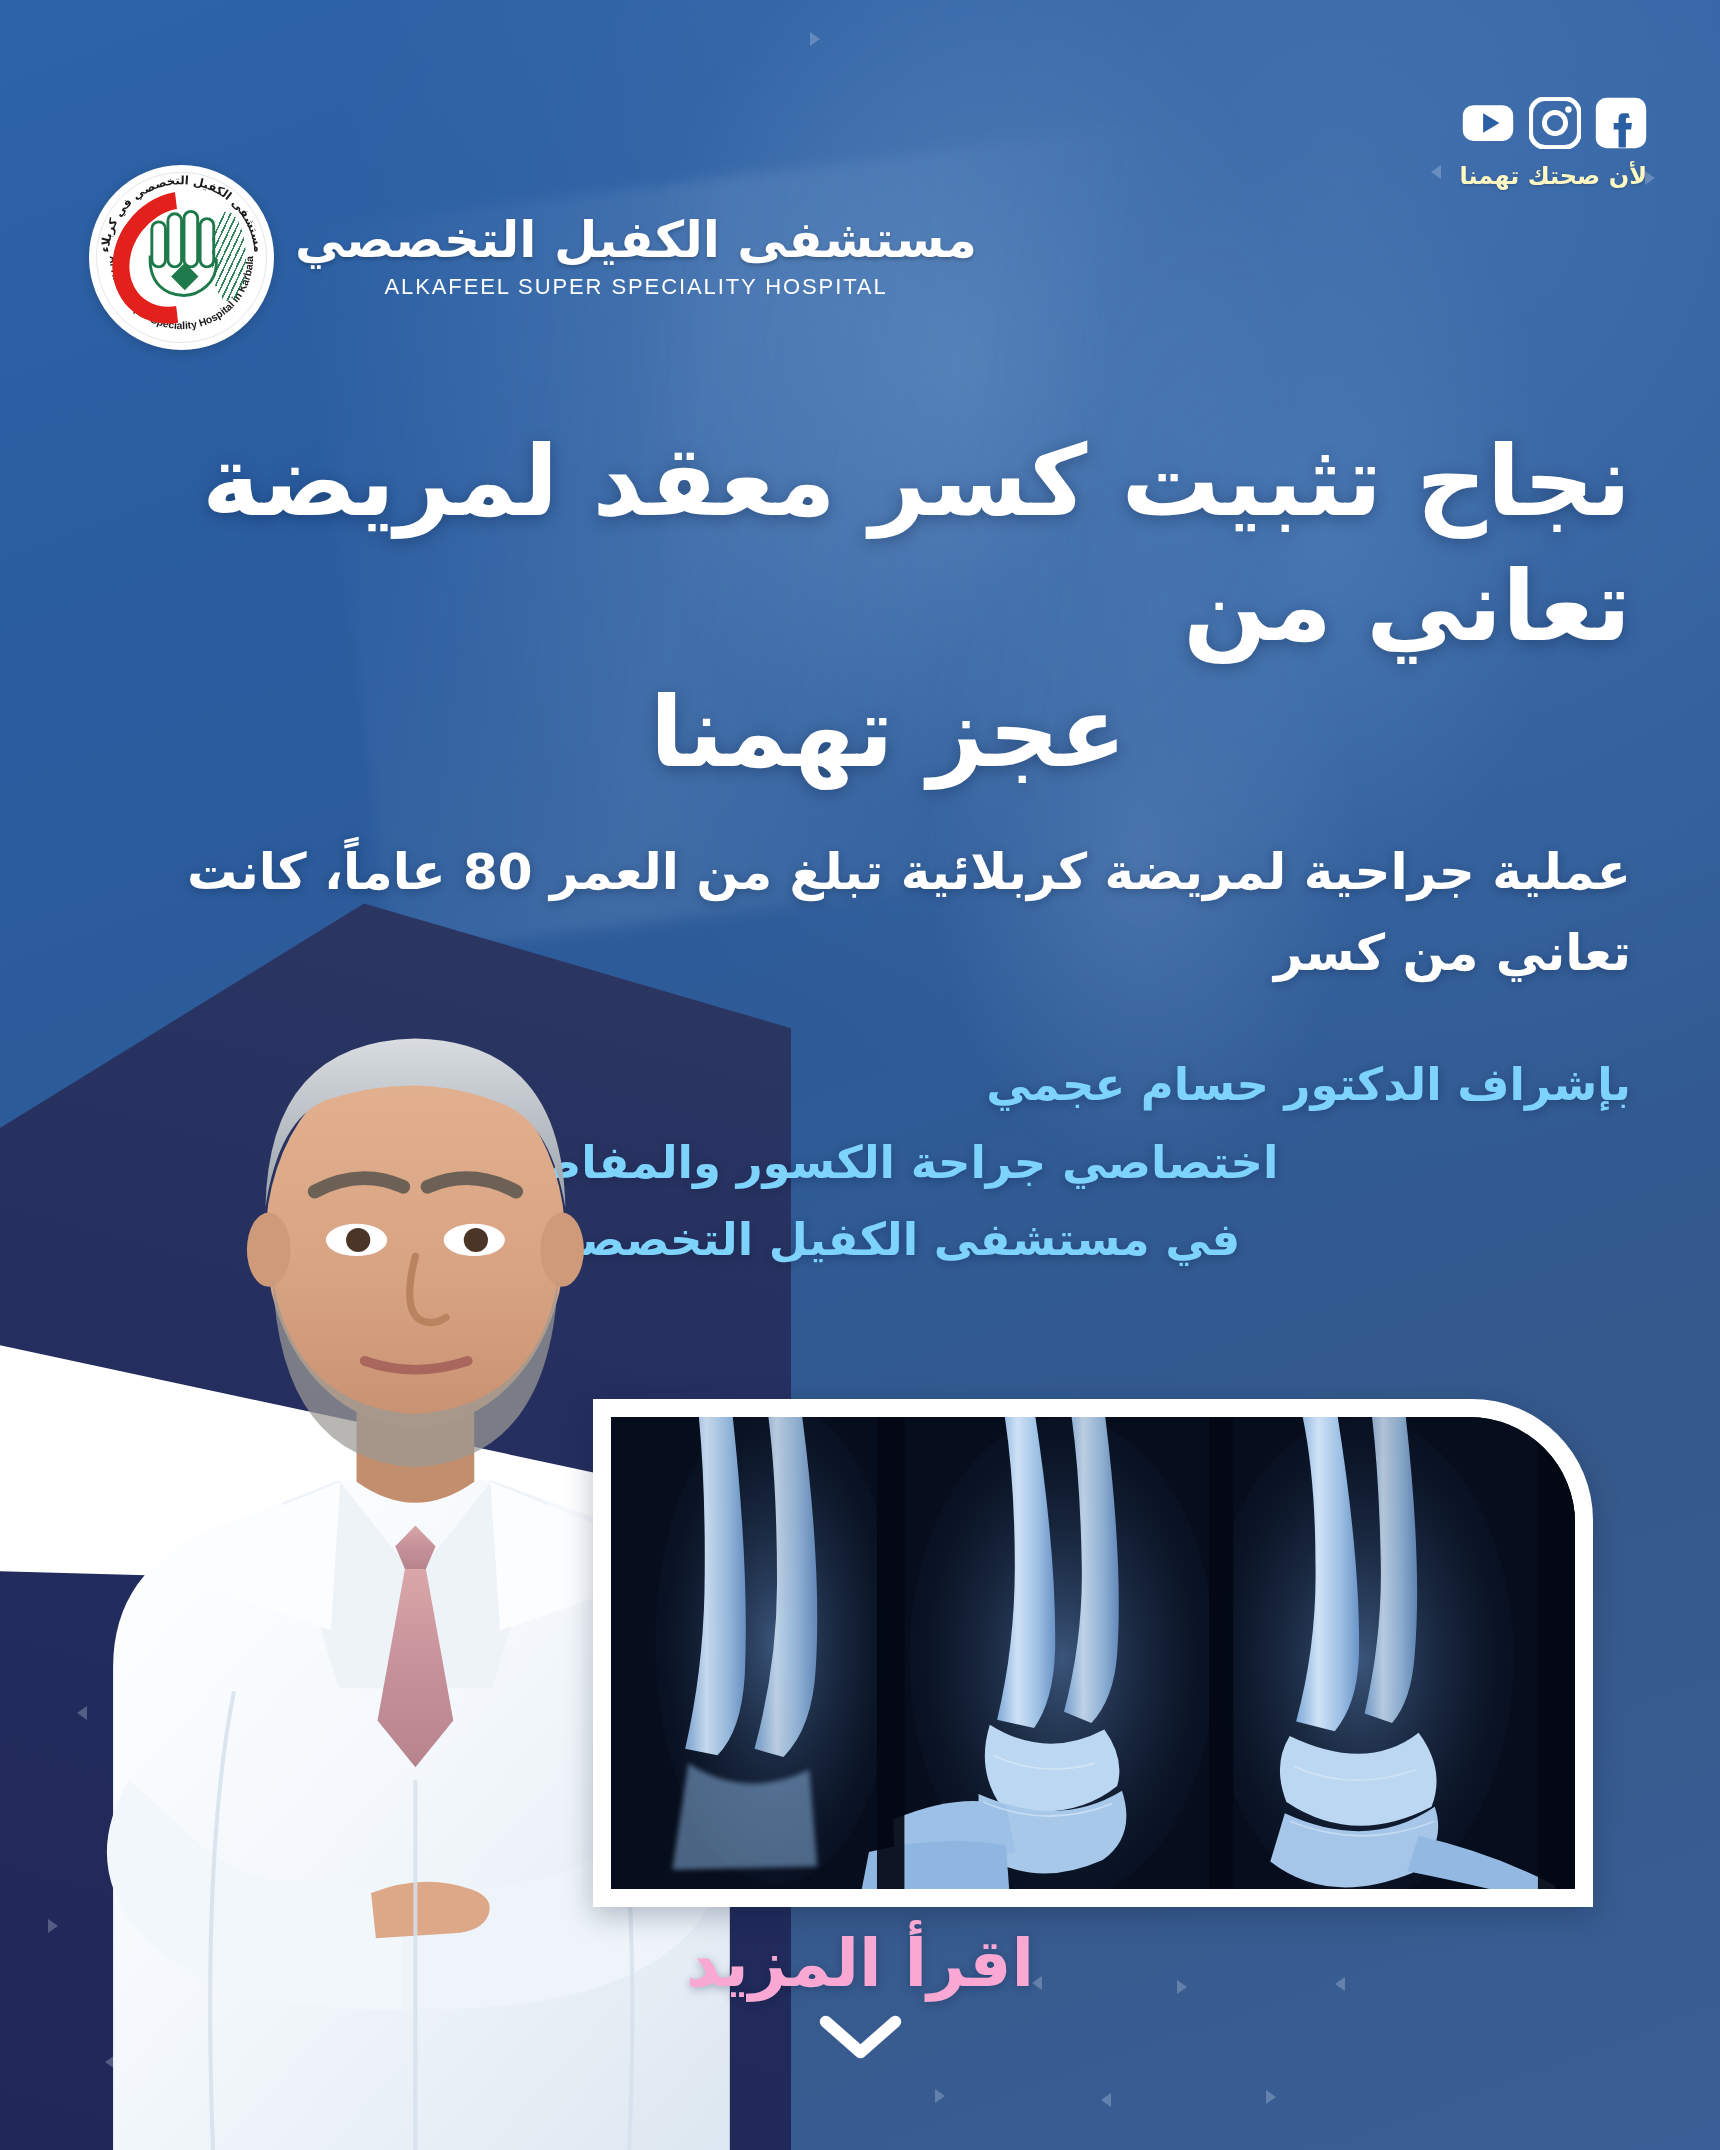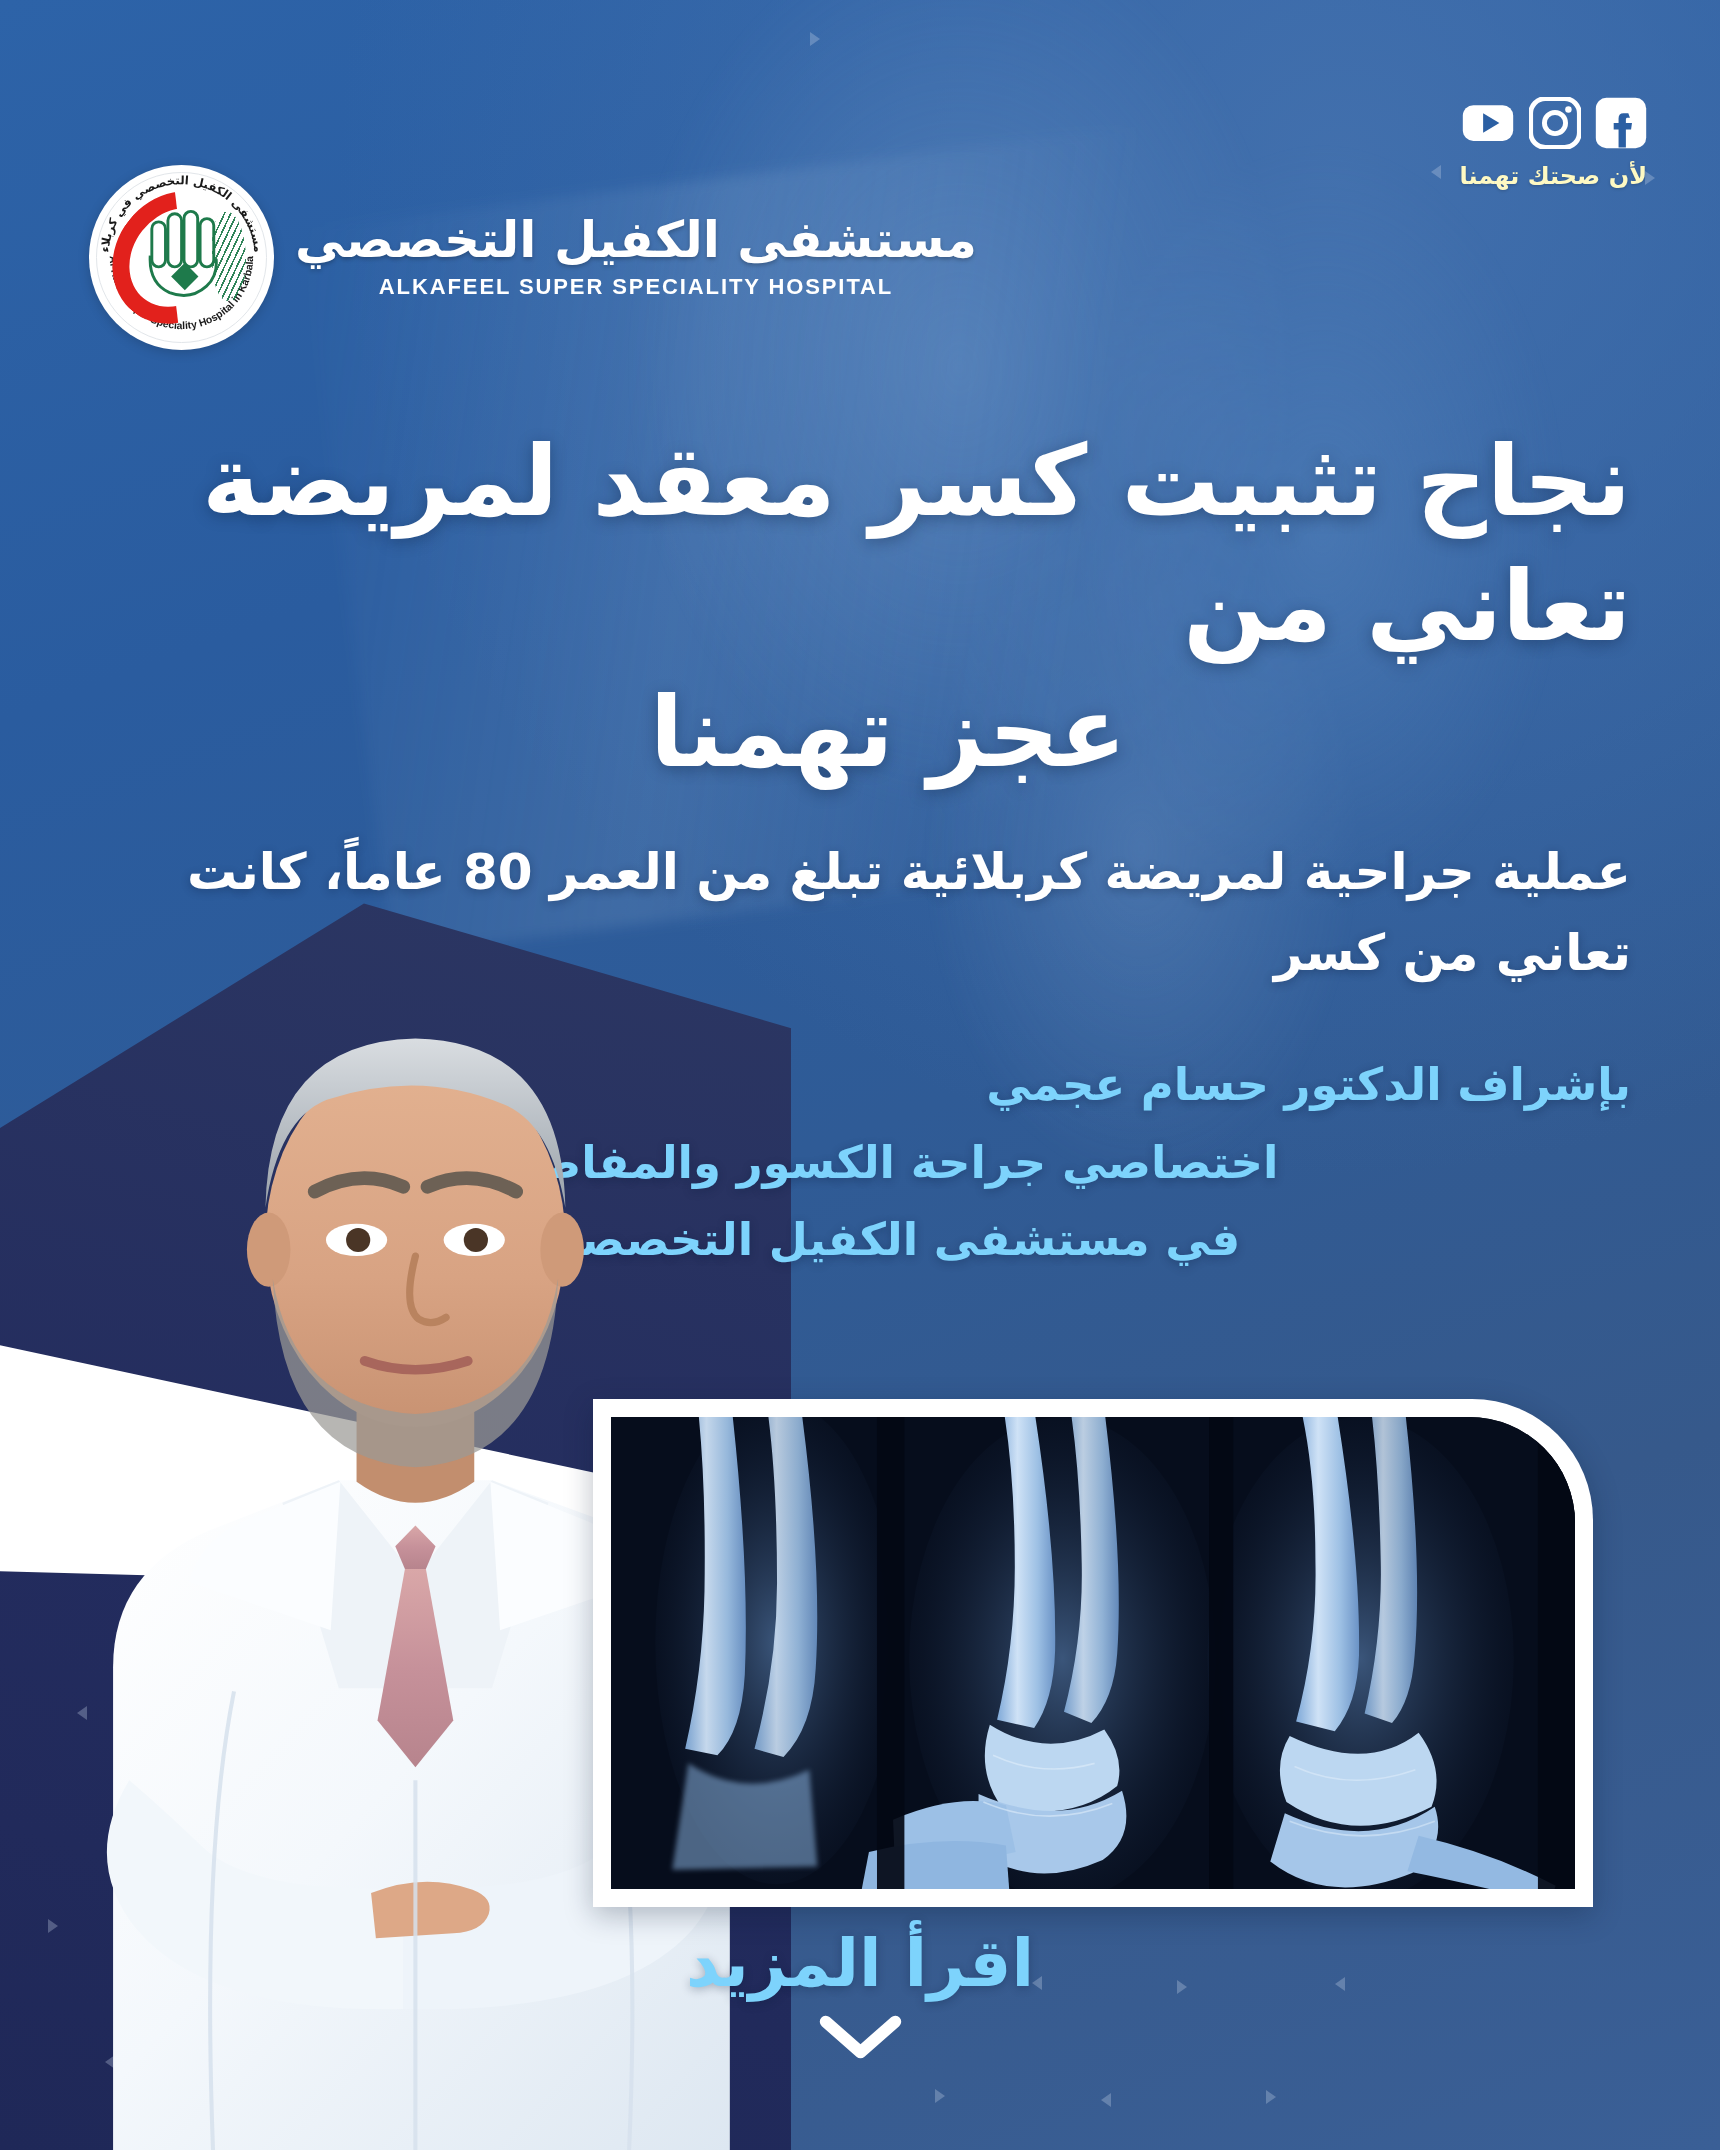--- a/index.html
+++ b/index.html
@@ -56,21 +56,21 @@
      border-right-color:transparent;border-top-color:transparent;
      transform:rotate(38deg);}
   .hand{position:absolute;left:58px;top:42px;width:74px;height:94px;}
   .green-script{position:absolute;left:123px;top:47px;width:34px;height:89px;
      background:repeating-linear-gradient(115deg,#1e7a4b 0 1.6px,transparent 1.6px 5.6px);
      opacity:.92;border-radius:40% 60% 50% 50%;}
   .wordmark{display:flex;flex-direction:column;align-items:center;gap:9px;}
   .wm-ar{font-size:50px;font-weight:700;color:#fff;letter-spacing:0.8px;line-height:1;
      font-family:"DejaVu Sans","Liberation Sans",sans-serif;text-shadow:0 1.6px 4px rgba(0,0,0,.25);
      white-space:nowrap;}
-  .wm-en{font-size:22px;font-weight:700;color:#fff;letter-spacing:1.9px;white-space:nowrap;
+  .wm-en{font-size:22px;font-weight:400;color:#fff;letter-spacing:1.9px;white-space:nowrap;
      font-family:"Liberation Sans",sans-serif;text-align:right;}
 
   .social{position:absolute;right:73px;top:97px;direction:ltr;text-align:center;}
   .social-row{display:flex;gap:14.5px;justify-content:flex-end;align-items:center;}
   .si{width:52px;height:52px;display:block;}
   .social-tag{margin-top:13px;font-size:24px;color:#fef9c3;font-weight:600;
      font-family:"DejaVu Sans",sans-serif;direction:rtl;text-shadow:0 0.8px 3.2px rgba(0,0,0,.2);}
 
   
   .content{position:absolute;top:419px;left:145px;right:89px;text-align:right;direction:rtl;}
@@ -101,21 +101,21 @@
   
   .xray-card{position:absolute;left:593px;top:1399px;width:1000px;height:508px;
     background:#ffffff;border-radius:0 121px 0 0;padding:18px;
     box-shadow:0 8px 29px rgba(10,24,52,.28);}
   .xray-inner{width:100%;height:100%;border-radius:0 106px 0 0;overflow:hidden;position:relative;
     background:#050b18;}
   .xr-svg{position:absolute;inset:0;width:100%;height:100%;}
 
   
   .cta{position:absolute;left:0;right:0;top:1931px;text-align:center;direction:rtl;}
-  .cta-label{font-size:66px;font-weight:700;color:#7dd3fc;font-family:"DejaVu Sans",sans-serif;
+  .cta-label{font-size:66px;font-weight:700;color:#f9a8d4;font-family:"DejaVu Sans",sans-serif;
      line-height:1;text-shadow:0 2.4px 9.7px rgba(10,25,55,.3);}
   .cta-chev{margin-top:14.5px;display:inline-block;}
 </style>
 </head>
 <body>
 
 <div class="poster">
 
   <div class="bg-base"></div>
   <div class="bg-photo"></div>

